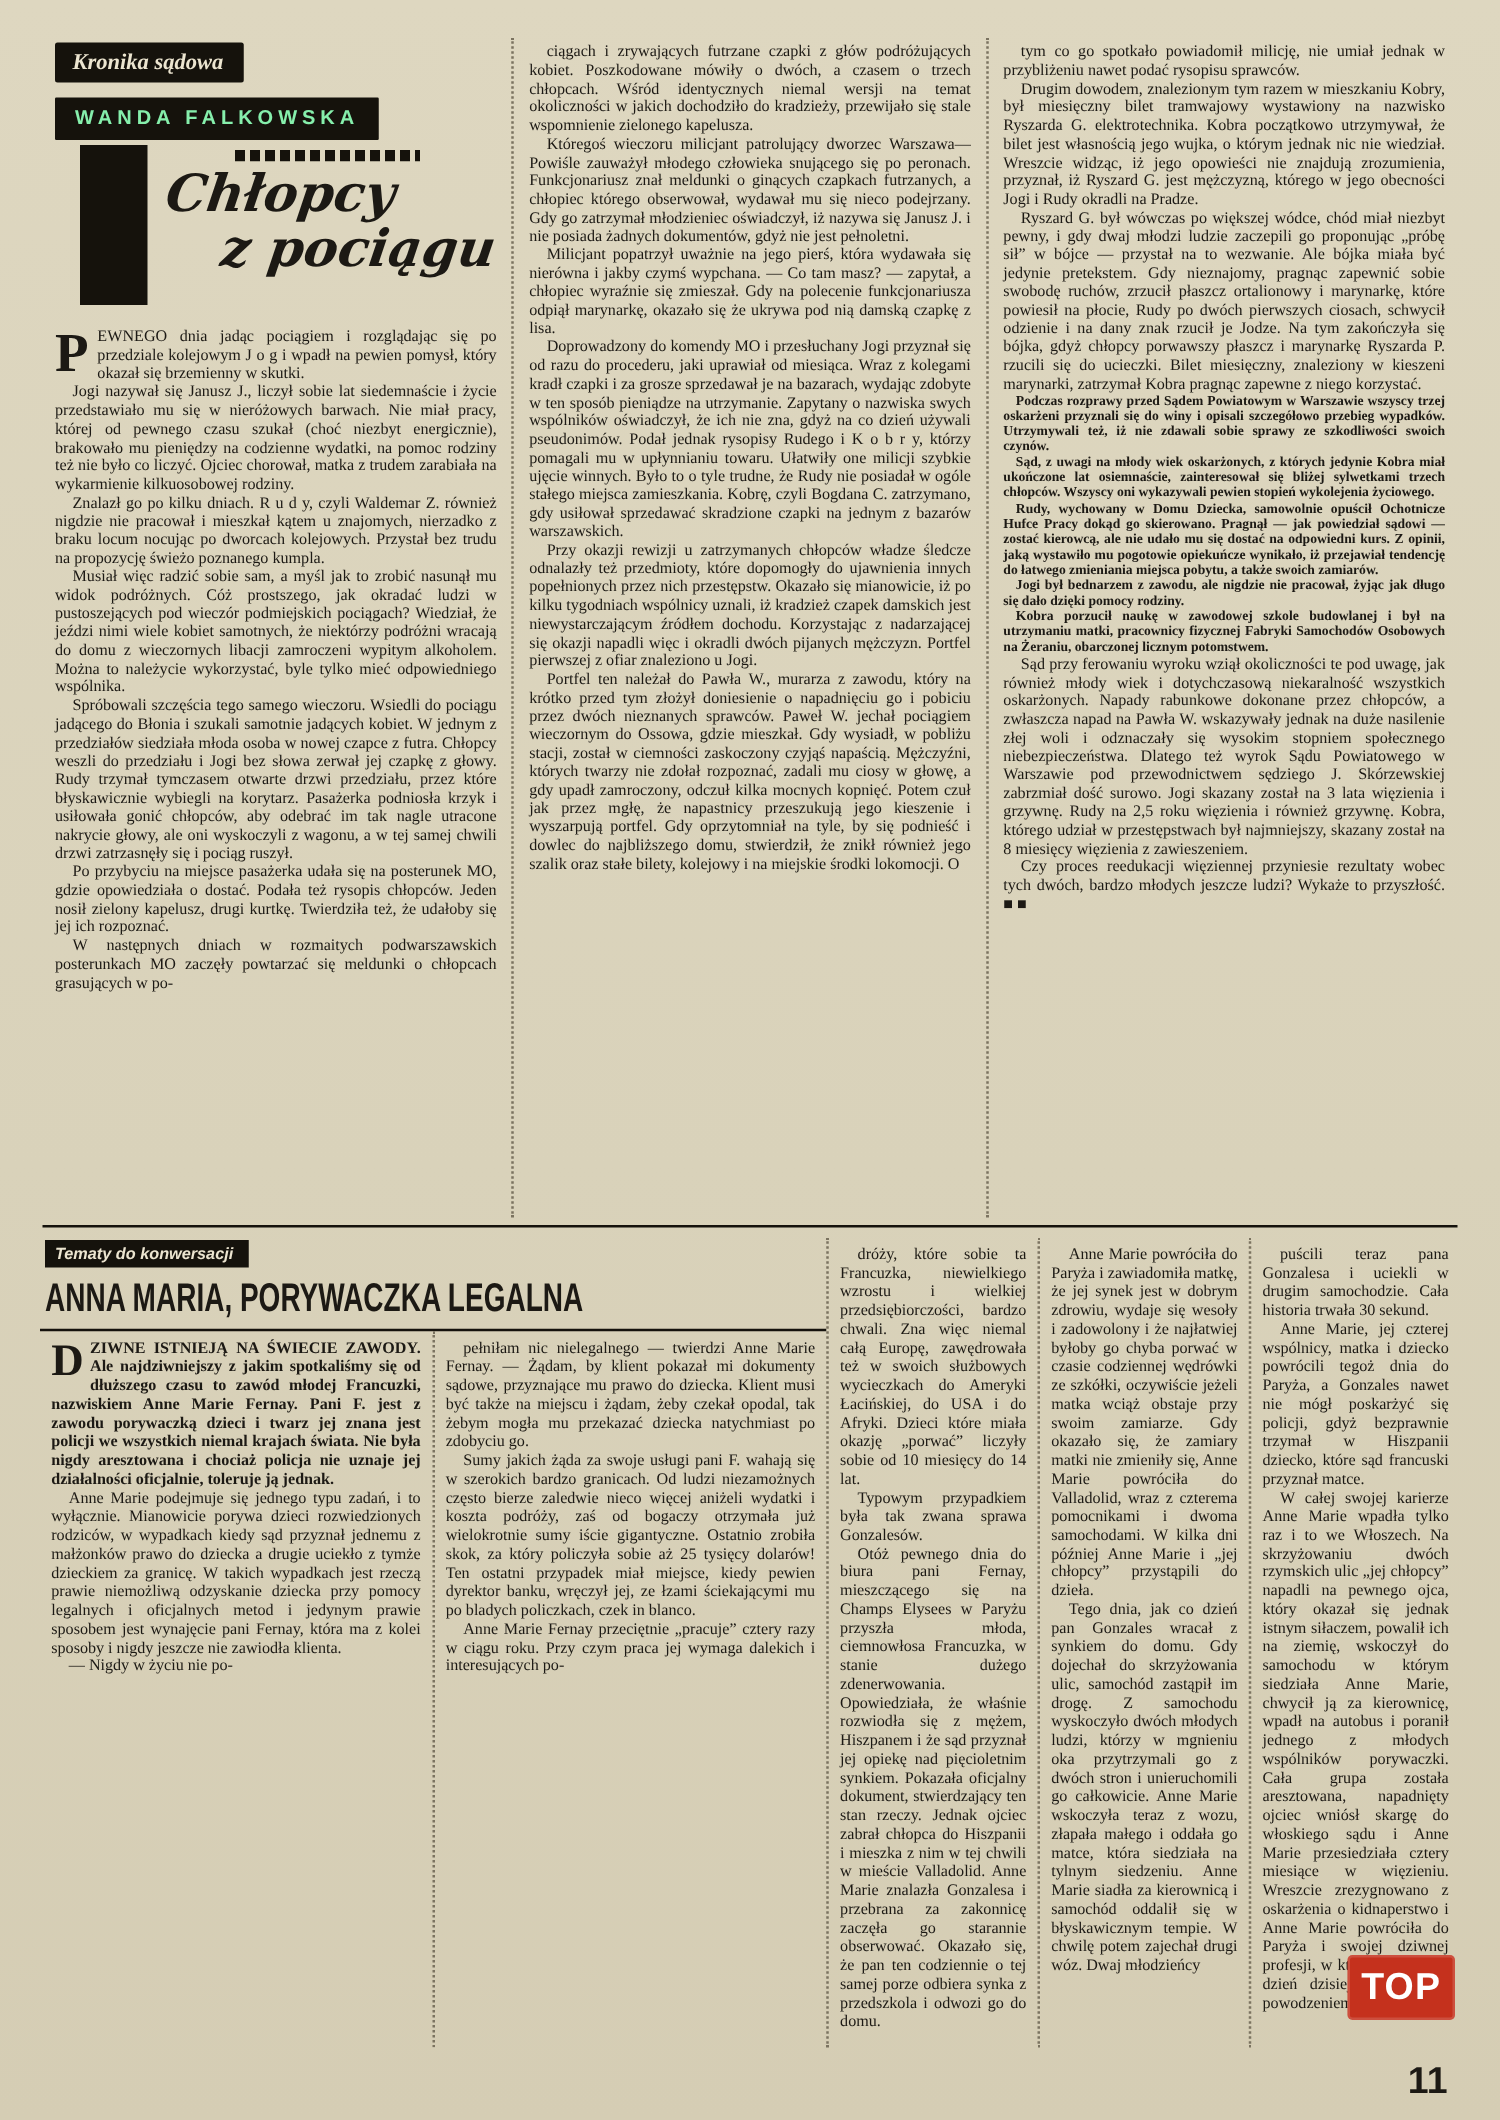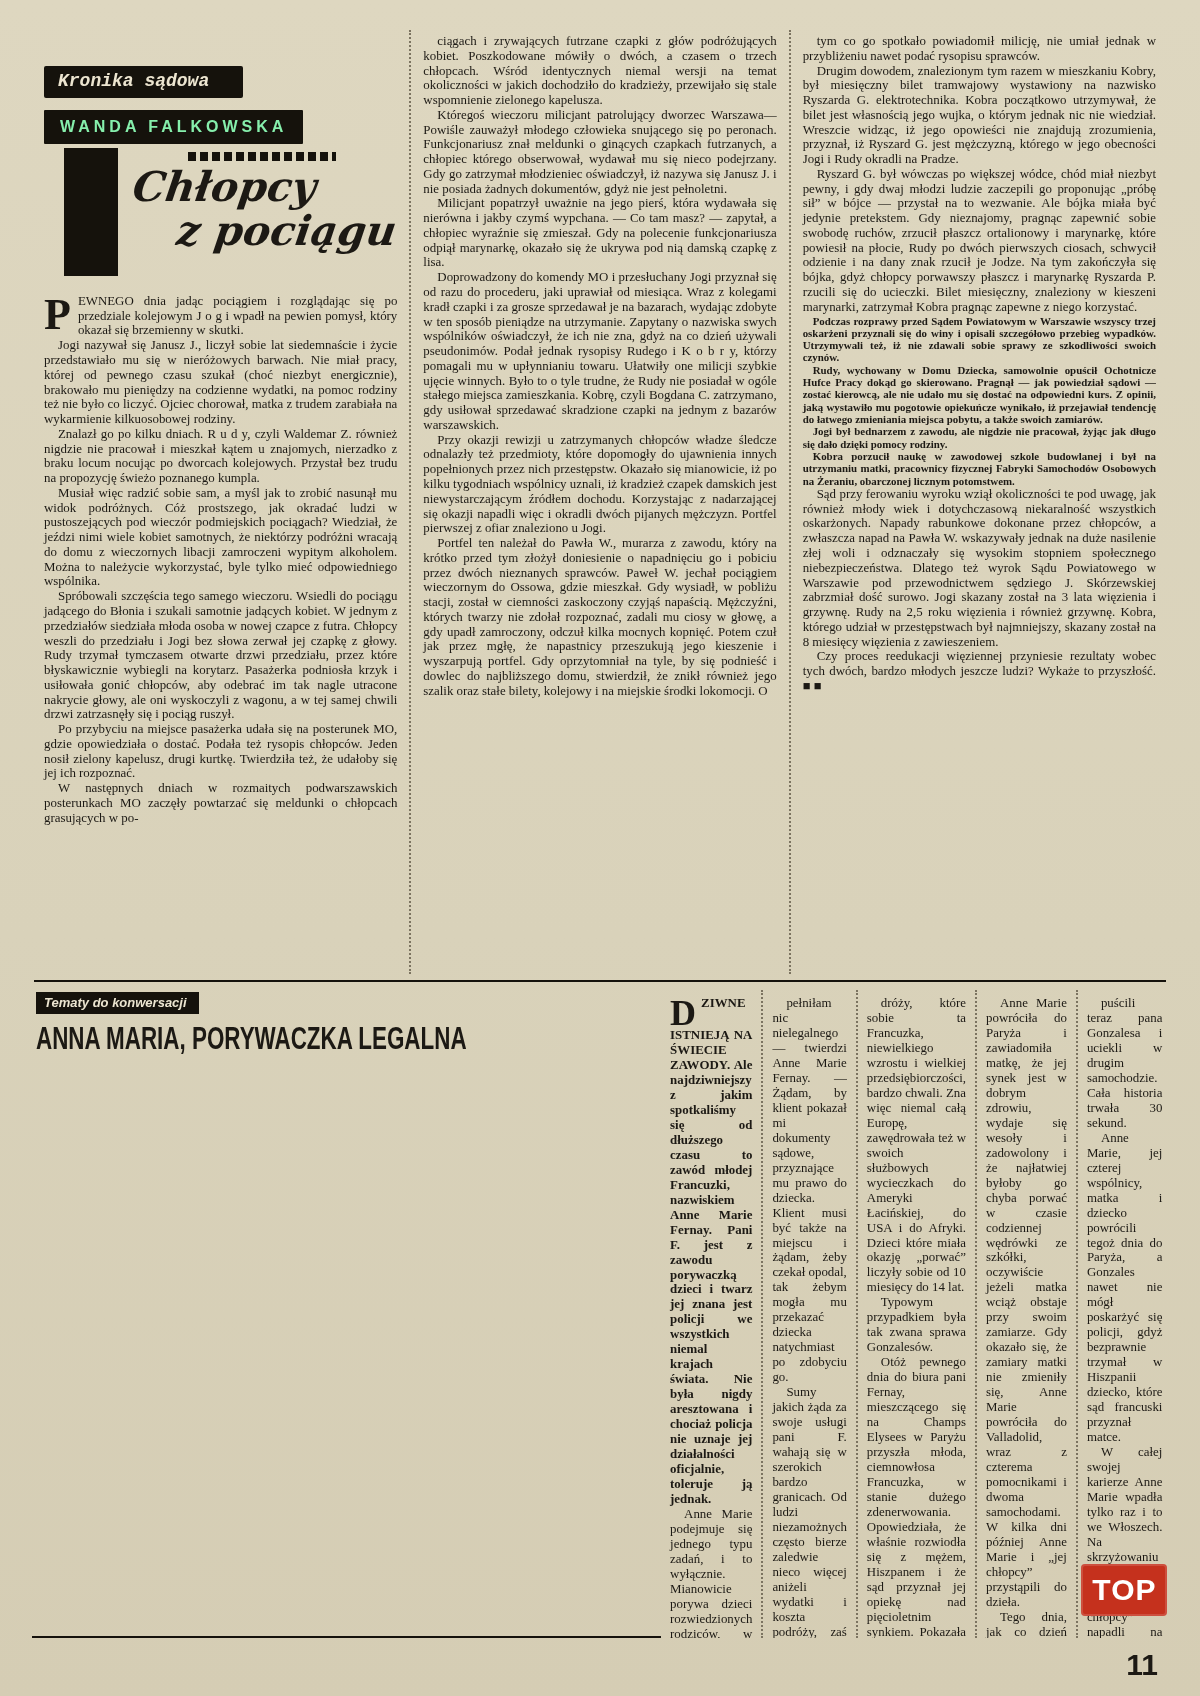--- a/index.html
+++ b/index.html
@@ -21,22 +21,22 @@
   .tcol + .tcol { border-left:2px dotted #7b7360; }
   .tcol p, .bcol p { text-indent:14px; }
   .dropcap p:first-child { text-indent:0; }
   .dropcap p:first-child::first-letter {
     float:left; font-weight:bold; font-size:44px; line-height:36px;
     padding:3px 7px 0 0;
   }
 
   .kronika-box {
     display:inline-block; background:#15120c; color:#ece5d0;
-    font-family:Liberation Mono, monospace; font-weight:bold; font-style:italic;
-    font-size:18px; padding:5px 34px 6px 14px; border-radius:2px;margin-top:32px;
+    font-family:Liberation Serif, serif; font-weight:bold; font-style:italic;
+    font-size:18px; padding:5px 16px 6px 14px; border-radius:2px;
   }
   .author-box {
     display:inline-block; background:#15120c; color:#86efac;
     font-family:"Liberation Sans", sans-serif; font-weight:bold;
     font-size:16px; letter-spacing:4px; padding:8px 16px; margin-top:12px;
     border-radius:1px;
   }
   .script-title-block { display:flex; margin:4px 0 18px 0; min-height:128px; }
   .title-black-bar { width:54px; background:#15120c; margin:0 12px 0 20px; }
   .title-right { padding-top:2px; }
@@ -52,21 +52,21 @@
 
   .small-block p {
     font-size:10.9px; line-height:1.13; font-weight:700; text-indent:10px;
   }
 
   
   .section-divider { height:2px; background:#15120c; margin:6px 2px 8px 2px; }
 
   
   .bottom-section { display:flex; height:648px; overflow:hidden; }
-  .b-left { flex:2; display:flex; }
+  .b-left { flex:2; display:flex; flex-direction:column; }
   .b-header { padding:2px 10px 0 4px; border-bottom:2px solid #15120c; }
   .tematy-box {
     display:inline-block; background:#15120c; color:#ece5d0;
     font-family:"Liberation Sans", sans-serif; font-weight:bold; font-style:italic;
     font-size:13px; padding:3px 12px 4px 8px;
   }
   .anna-headline {
     font-family:"Liberation Sans", sans-serif; font-weight:bold;
     font-size:32px; white-space:nowrap; letter-spacing:0;
     transform:scaleX(0.70); transform-origin:left center;
@@ -142,20 +142,21 @@
     </div>
 
     <div class="tcol">
       <div>
           <p>tym co go spotkało powiadomił milicję, nie umiał jednak w przybliżeniu nawet podać rysopisu sprawców.</p>
           <p>Drugim dowodem, znalezionym tym razem w mieszkaniu Kobry, był miesięczny bilet tramwajowy wystawiony na nazwisko Ryszarda G. elektrotechnika. Kobra początkowo utrzymywał, że bilet jest własnością jego wujka, o którym jednak nic nie wiedział. Wreszcie widząc, iż jego opowieści nie znajdują zrozumienia, przyznał, iż Ryszard G. jest mężczyzną, którego w jego obecności Jogi i Rudy okradli na Pradze.</p>
           <p>Ryszard G. był wówczas po większej wódce, chód miał niezbyt pewny, i gdy dwaj młodzi ludzie zaczepili go proponując „próbę sił” w bójce — przystał na to wezwanie. Ale bójka miała być jedynie pretekstem. Gdy nieznajomy, pragnąc zapewnić sobie swobodę ruchów, zrzucił płaszcz ortalionowy i marynarkę, które powiesił na płocie, Rudy po dwóch pierwszych ciosach, schwycił odzienie i na dany znak rzucił je Jodze. Na tym zakończyła się bójka, gdyż chłopcy porwawszy płaszcz i marynarkę Ryszarda P. rzucili się do ucieczki. Bilet miesięczny, znaleziony w kieszeni marynarki, zatrzymał Kobra pragnąc zapewne z niego korzystać.</p>
         </div>
       <div class="small-block">
           <p>Podczas rozprawy przed Sądem Powiatowym w Warszawie wszyscy trzej oskarżeni przyznali się do winy i opisali szczegółowo przebieg wypadków. Utrzymywali też, iż nie zdawali sobie sprawy ze szkodliwości swoich czynów.</p>
+          <p>Sąd, z uwagi na młody wiek oskarżonych, z których jedynie Kobra miał ukończone lat osiemnaście, zainteresował się bliżej sylwetkami trzech chłopców. Wszyscy oni wykazywali pewien stopień wykolejenia życiowego.</p>
           <p>Rudy, wychowany w Domu Dziecka, samowolnie opuścił Ochotnicze Hufce Pracy dokąd go skierowano. Pragnął — jak powiedział sądowi — zostać kierowcą, ale nie udało mu się dostać na odpowiedni kurs. Z opinii, jaką wystawiło mu pogotowie opiekuńcze wynikało, iż przejawiał tendencję do łatwego zmieniania miejsca pobytu, a także swoich zamiarów.</p>
           <p>Jogi był bednarzem z zawodu, ale nigdzie nie pracował, żyjąc jak długo się dało dzięki pomocy rodziny.</p>
           <p>Kobra porzucił naukę w zawodowej szkole budowlanej i był na utrzymaniu matki, pracownicy fizycznej Fabryki Samochodów Osobowych na Żeraniu, obarczonej licznym potomstwem.</p>
         </div>
       <div>
           <p>Sąd przy ferowaniu wyroku wziął okoliczności te pod uwagę, jak również młody wiek i dotychczasową niekaralność wszystkich oskarżonych. Napady rabunkowe dokonane przez chłopców, a zwłaszcza napad na Pawła W. wskazywały jednak na duże nasilenie złej woli i odznaczały się wysokim stopniem społecznego niebezpieczeństwa. Dlatego też wyrok Sądu Powiatowego w Warszawie pod przewodnictwem sędziego J. Skórzewskiej zabrzmiał dość surowo. Jogi skazany został na 3 lata więzienia i grzywnę. Rudy na 2,5 roku więzienia i również grzywnę. Kobra, którego udział w przestępstwach był najmniejszy, skazany został na 8 miesięcy więzienia z zawieszeniem.</p>
           <p>Czy proces reedukacji więziennej przyniesie rezultaty wobec tych dwóch, bardzo młodych jeszcze ludzi? Wykaże to przyszłość.   ■  ■</p>
         </div>
     </div>
 

